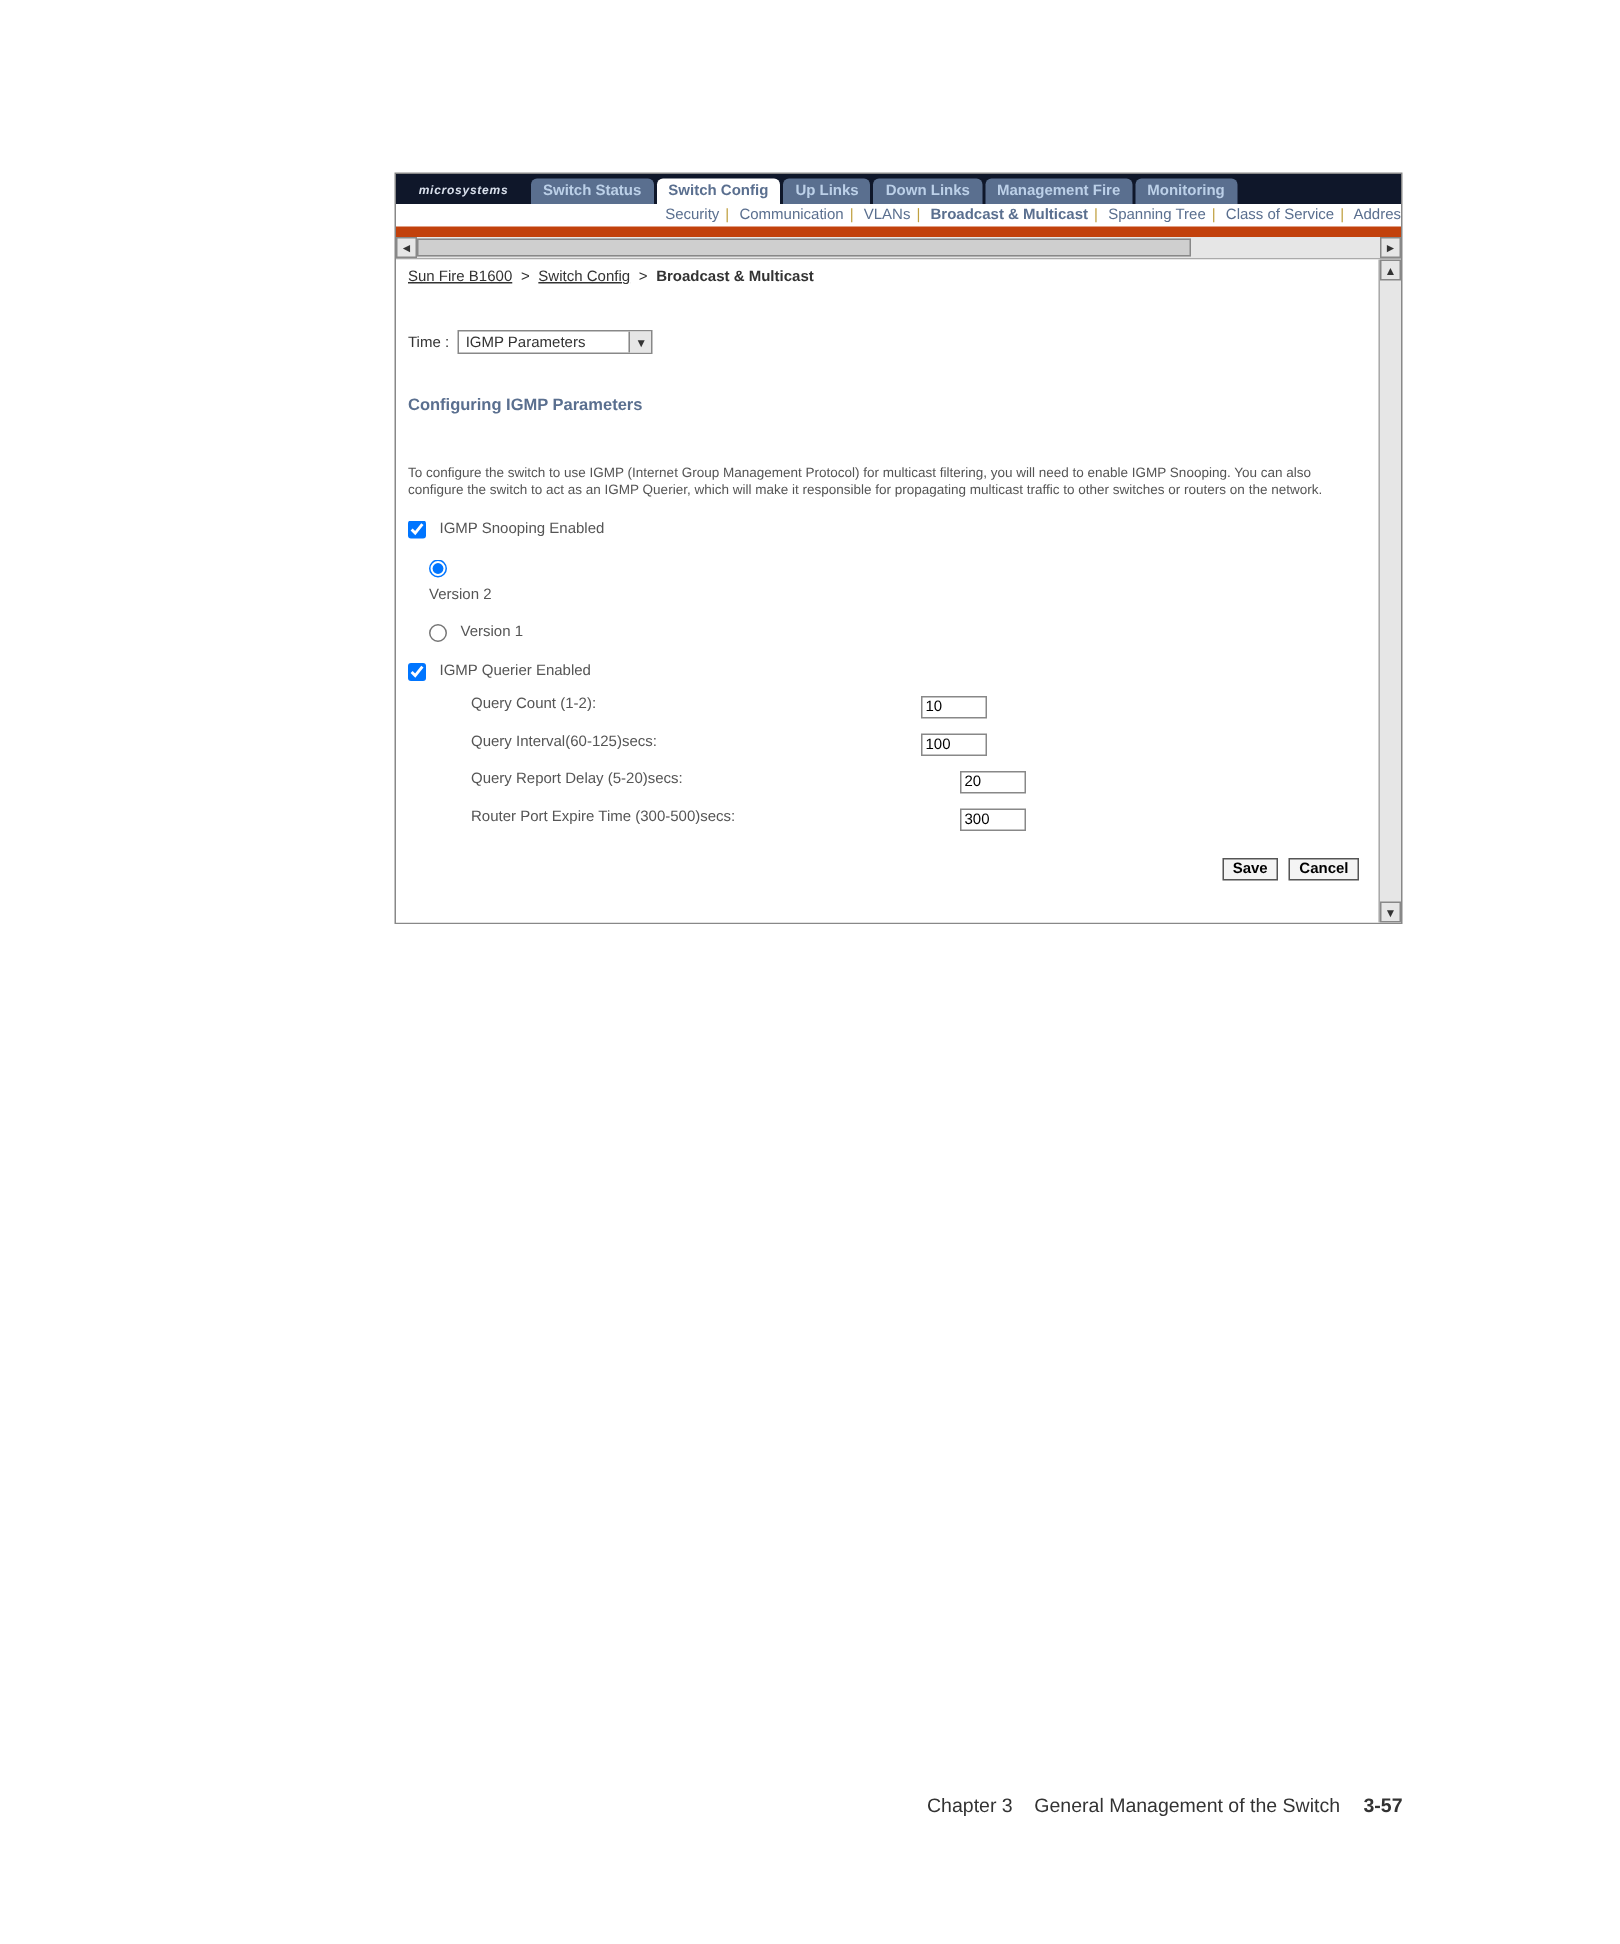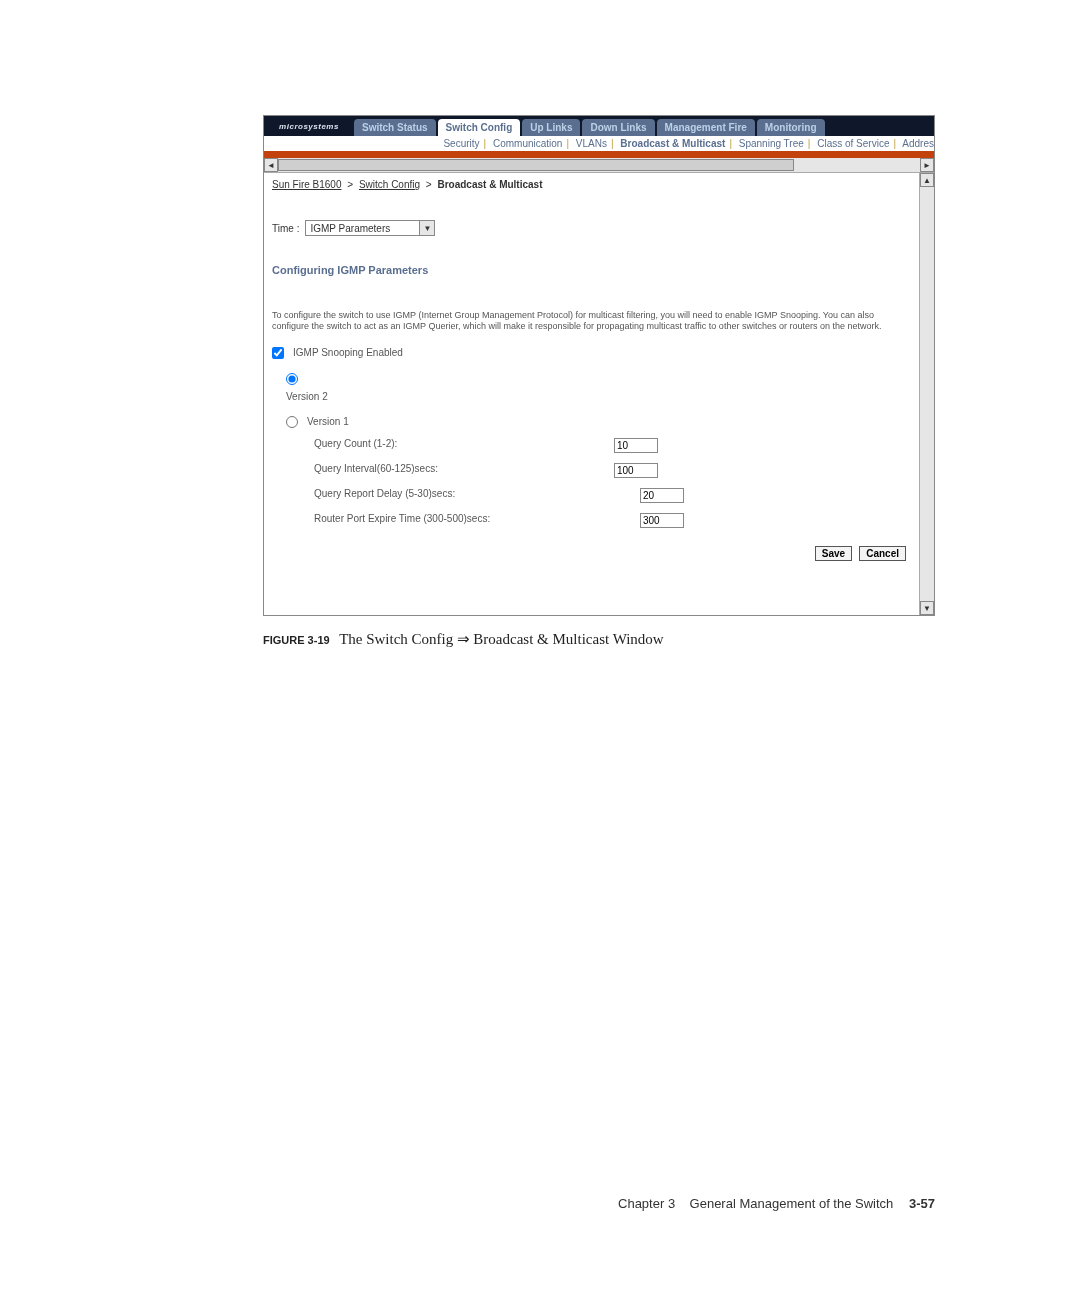--- a/index.html
+++ b/index.html
@@ -350,60 +350,60 @@
       <div class="form-line indent1" style="margin-top:14px;flex-direction:column;">
         <input type="radio" name="ver" checked="" style="">
         <span>Version 2</span>
       </div>
 
       <div class="form-line indent1" style="margin-top:14px;">
         <input type="radio" name="ver" style="">
         <span>Version 1</span>
       </div>
 
+      <div class="form-line" style="margin-top:14px;">
+        <input type="checkbox" checked="" style="">
+        <span>IGMP Querier Enabled</span>
+      </div>
 
       <div class="param-row">
         <div class="plabel">Query Count (1-2):</div>
         <div class="pinput-slot">
           <input class="num-input" value="10" style="">
         </div>
       </div>
 
       <div class="param-row">
         <div class="plabel">Query Interval(60-125)secs:</div>
         <div class="pinput-slot">
           <input class="num-input" value="100" style="">
         </div>
       </div>
 
       <div class="param-row offset">
-        <div class="plabel">Query Report Delay (5-30)secs:</div>
+        <div class="plabel">Query Report Delay (5-20)secs:</div>
         <div class="pinput-slot">
           <input class="num-input" value="20" style="">
         </div>
       </div>
 
       <div class="param-row offset">
         <div class="plabel">Router Port Expire Time (300-500)secs:</div>
         <div class="pinput-slot">
           <input class="num-input" value="300" style="">
         </div>
       </div>
 
       <div class="button-row">
         <button class="win-btn">Save</button>
         <button class="win-btn">Cancel</button>
       </div>
 
     </div>
   </div>
 
-  <div class="caption">
-    <span class="fig-label">FIGURE 3-19</span>
-    <span>The Switch Config ⇒ Broadcast &amp; Multicast Window</span>
-  </div>
 </div>
 
 <div class="footer">
   <span>Chapter 3</span>&nbsp;&nbsp;&nbsp;
   <span>General Management of the Switch</span>
   <span class="pagenum">3-57</span>
 </div>
 
 </body></html>

